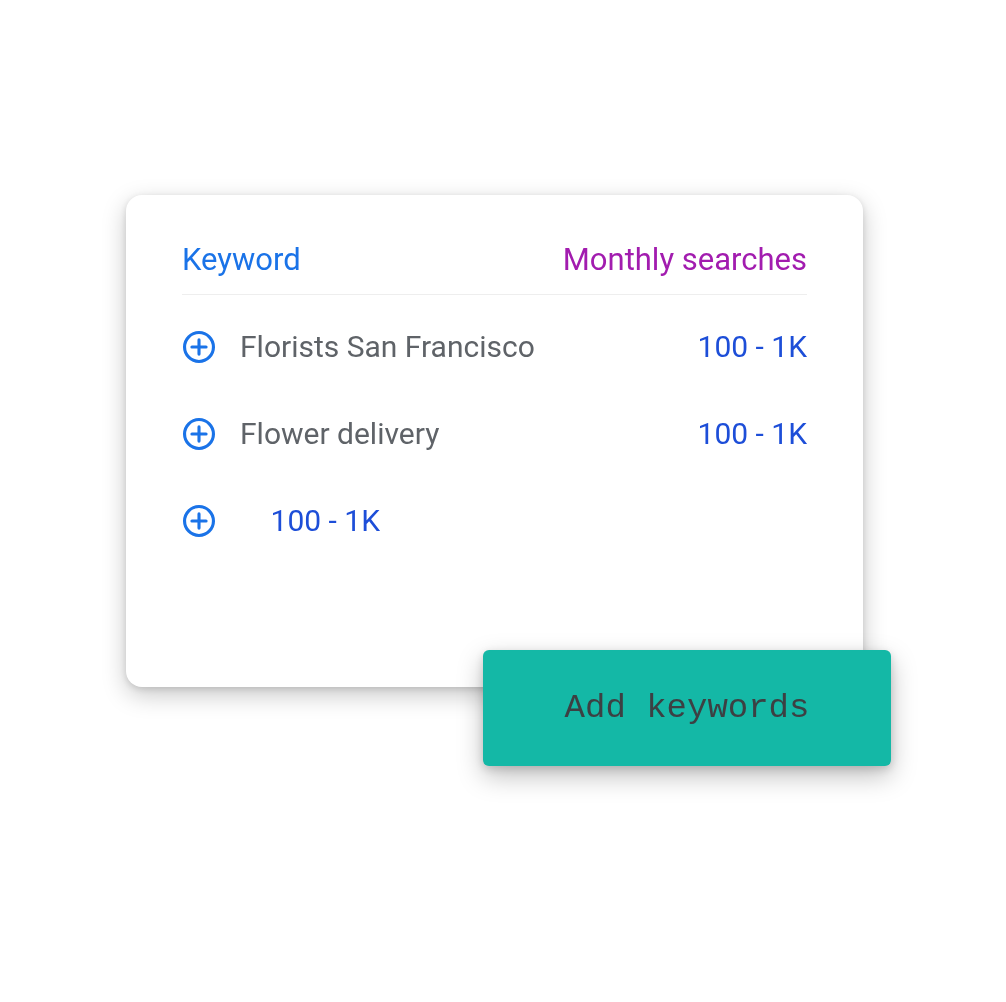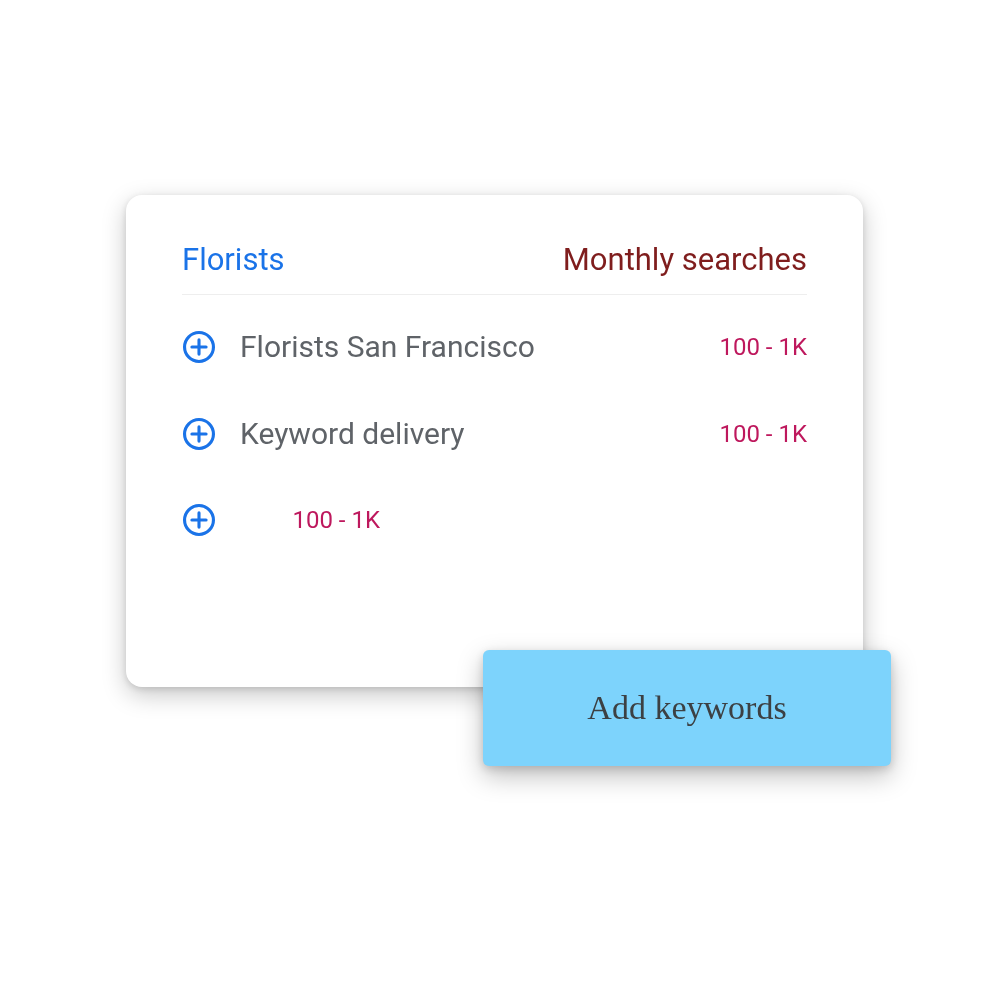--- a/index.html
+++ b/index.html
@@ -32,21 +32,21 @@
       padding-bottom: 16px;
       border-bottom: 1px solid #eeeeee;
       margin-bottom: 34px;
     }
     .header-label {
       color: #1a73e8;
       font-size: 31px;
       font-weight: 400;
     }
     .header-right {
-      color: #7f1d1d;
+      color: #a21caf;
       font-size: 31px;
       font-weight: 400;
       text-align: right;
     }
     .rows {
       display: flex;
       flex-direction: column;
       gap: 52px;
     }
     .row {
@@ -66,52 +66,52 @@
       width: 34px;
       height: 34px;
     }
     .keyword-text {
       color: #5f6368;
       font-size: 30px;
       font-weight: 400;
       flex: 1;
     }
     .searches-text {
-      color: #be185d;
-      font-size: 24px;
+      color: #1d4ed8;
+      font-size: 30px;
       font-weight: 400;
       text-align: right;
       min-width: 140px;
     }
     .add-button {
       position: absolute;
       left: 483px;
       top: 650px;
       width: 408px;
       height: 116px;
-      background: #7dd3fc;
+      background: #14b8a6;
       border: none;
       border-radius: 6px;
       box-shadow: 0 10px 26px rgba(0,0,0,0.25), 0 3px 8px rgba(0,0,0,0.14);
       color: #3c4043;
       font-size: 34px;
       font-weight: 400;
-      font-family: Liberation Serif, serif;
+      font-family: Liberation Mono, monospace;
       cursor: pointer;
       display: flex;
       align-items: center;
       justify-content: center;
     }
   </style>
 </head>
 <body>
 
 <div class="card">
   <div class="header">
-    <span class="header-label">Florists</span>
+    <span class="header-label">Keyword</span>
     <span class="header-right">Monthly searches</span>
   </div>
   <div class="rows">
 
     <div class="row">
       <span class="add-icon">
         <svg viewBox="0 0 24 24" fill="none">
           <circle cx="12" cy="12" r="10.2" stroke="#1a73e8" stroke-width="2.2"></circle>
           <line x1="12" y1="7" x2="12" y2="17" stroke="#1a73e8" stroke-width="2.2" stroke-linecap="round"></line>
           <line x1="7" y1="12" x2="17" y2="12" stroke="#1a73e8" stroke-width="2.2" stroke-linecap="round"></line>
@@ -122,21 +122,21 @@
     </div>
 
     <div class="row">
       <span class="add-icon">
         <svg viewBox="0 0 24 24" fill="none">
           <circle cx="12" cy="12" r="10.2" stroke="#1a73e8" stroke-width="2.2"></circle>
           <line x1="12" y1="7" x2="12" y2="17" stroke="#1a73e8" stroke-width="2.2" stroke-linecap="round"></line>
           <line x1="7" y1="12" x2="17" y2="12" stroke="#1a73e8" stroke-width="2.2" stroke-linecap="round"></line>
         </svg>
       </span>
-      <span class="keyword-text">Keyword delivery</span>
+      <span class="keyword-text">Flower delivery</span>
       <span class="searches-text">100 - 1K</span>
     </div>
 
     <div class="row">
       <span class="add-icon">
         <svg viewBox="0 0 24 24" fill="none">
           <circle cx="12" cy="12" r="10.2" stroke="#1a73e8" stroke-width="2.2"></circle>
           <line x1="12" y1="7" x2="12" y2="17" stroke="#1a73e8" stroke-width="2.2" stroke-linecap="round"></line>
           <line x1="7" y1="12" x2="17" y2="12" stroke="#1a73e8" stroke-width="2.2" stroke-linecap="round"></line>
         </svg>

